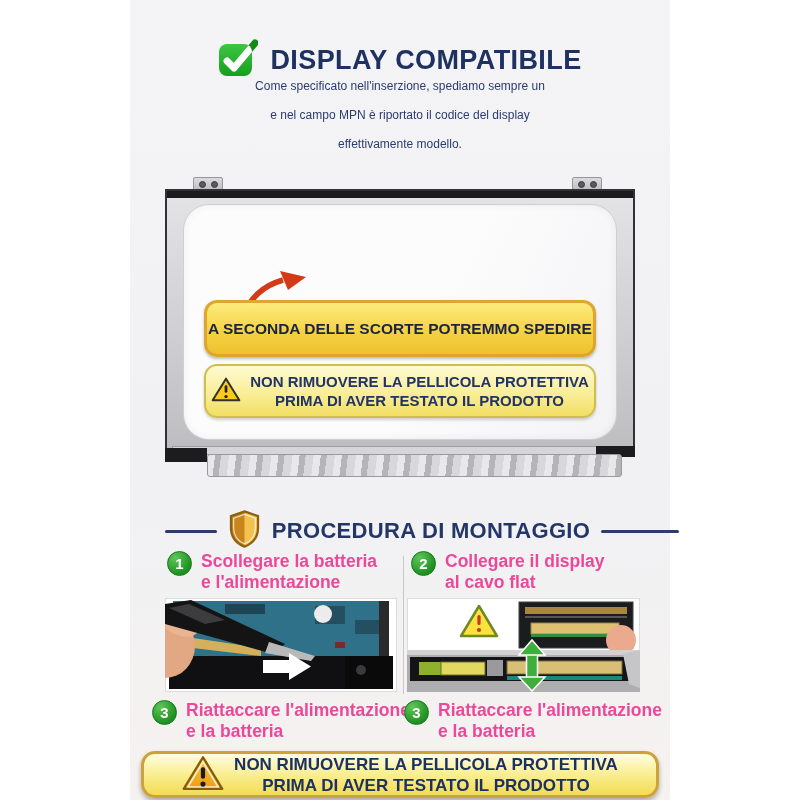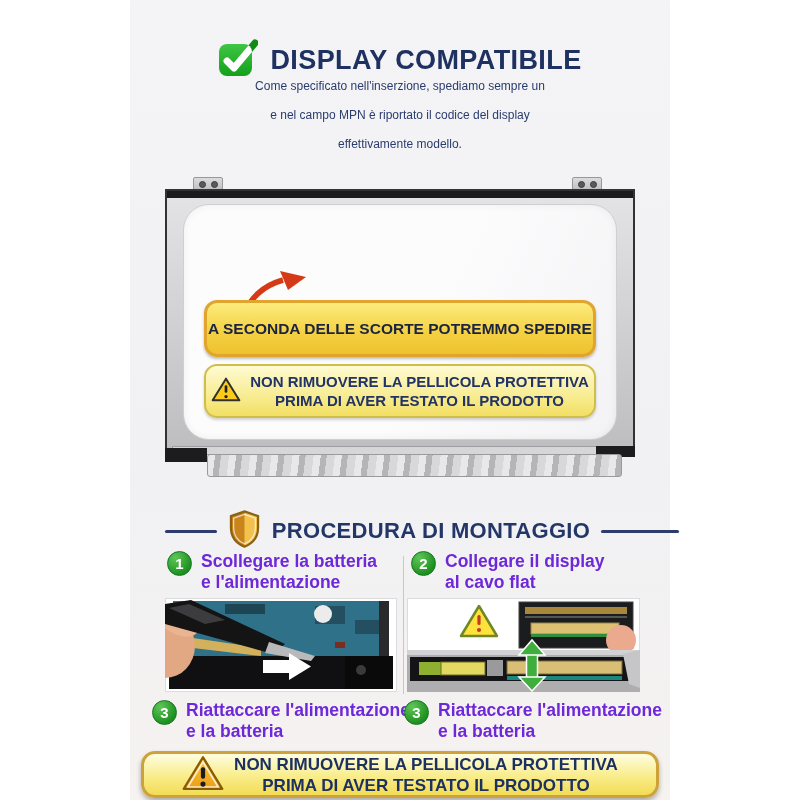--- a/index.html
+++ b/index.html
@@ -53,21 +53,21 @@
   .proc-head { position:absolute; left:0; top:510px; width:540px; display:flex; align-items:center; justify-content:center; gap:11px;margin-left:22px; }
   .dash { height:3px; background:#2c3c6b; border-radius:2px; }
   .dash.dl { width:52px; } .dash.dr { width:78px; }
   .proc-title { font-size:22px; font-weight:bold; color:#223668; letter-spacing:0.3px; }
 
   
   .step { position:absolute; display:flex; gap:9px; align-items:flex-start; }
   .stepnum { width:25px; height:25px; border-radius:50%; flex:0 0 25px;
              background:radial-gradient(circle at 32% 26%,#5fc658,#1d9020 72%); border:1px solid #11761a;
              color:#ffffff; font-weight:bold; font-size:15px; display:flex; align-items:center; justify-content:center; }
-  .steptext { font-size:17.5px; font-weight:600; color:#6d28d9; line-height:21px; }
+  .steptext { font-size:17.5px; font-weight:600; color:#ec4899; line-height:21px; }
   .steptext span { display:block; }
   .s1 { left:167px; top:551px; } .s2 { left:411px; top:551px; }
   .s3a { left:152px; top:700px; } .s3b { left:404px; top:700px; }
 
   .col-divider { position:absolute; left:403px; top:556px; width:1px; height:138px; background:#c8c8cb; }
 
   .photo { position:absolute; top:598px; height:94px; }
   .photo.pl { left:165px; width:232px; }
   .photo.pr { left:407px; width:233px; }
 

